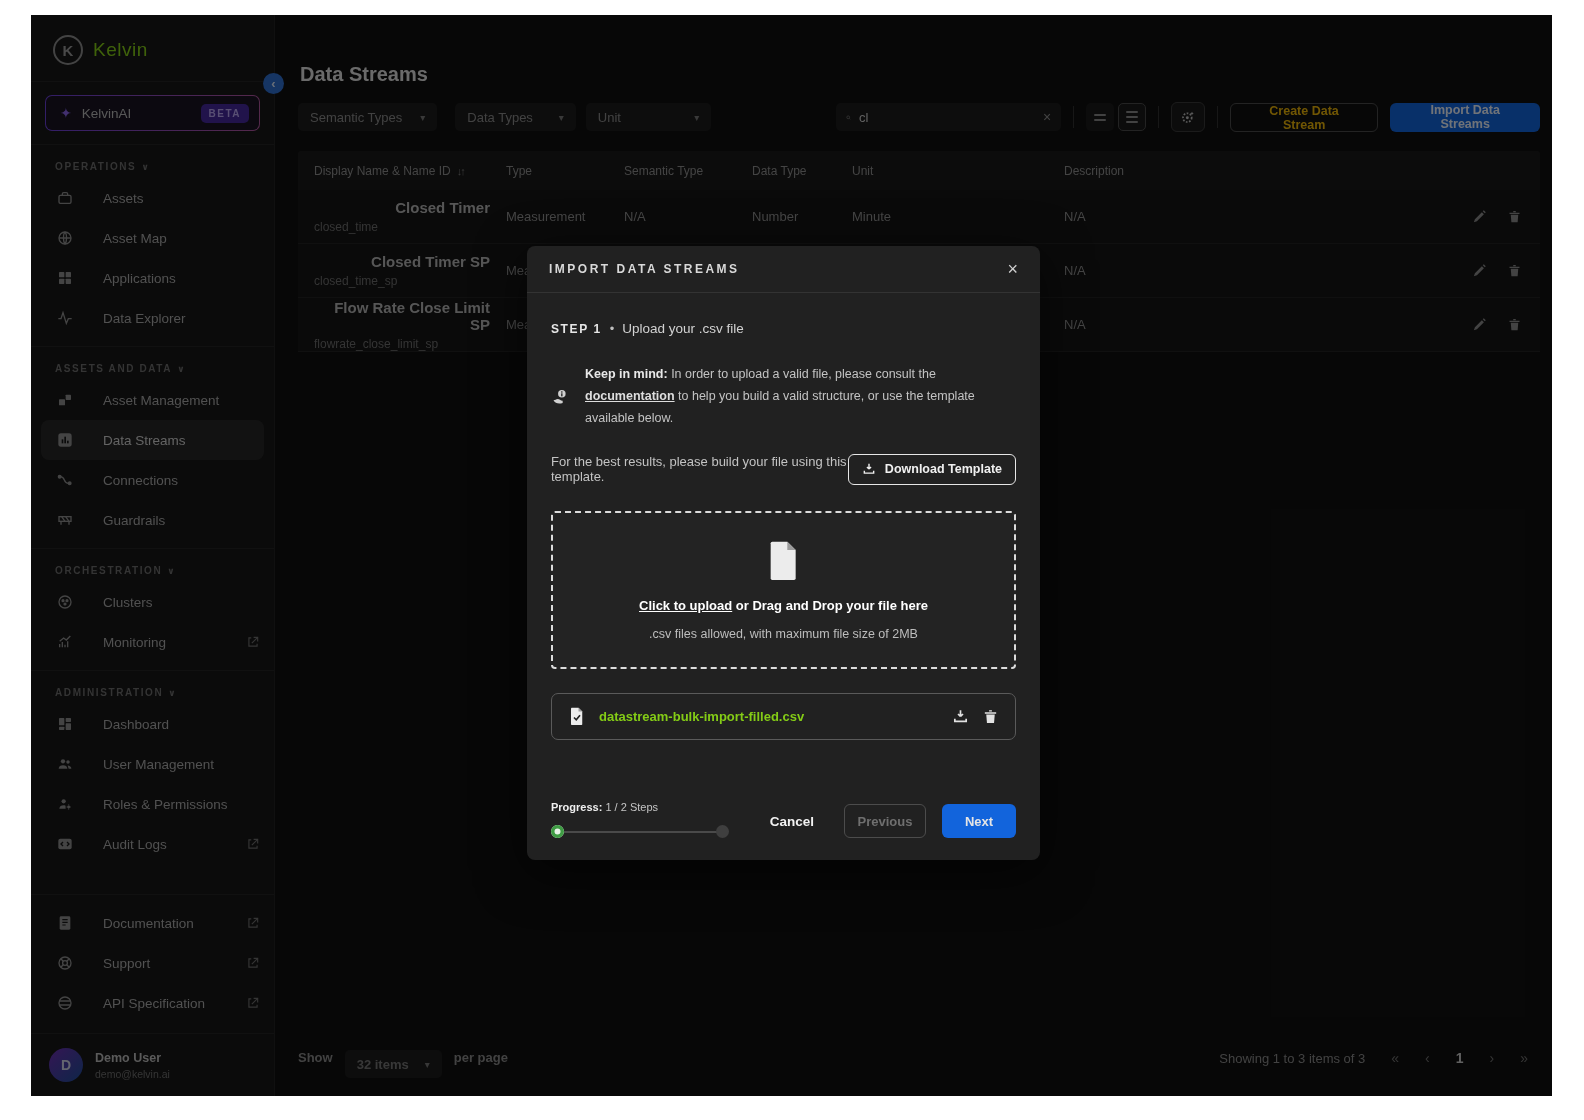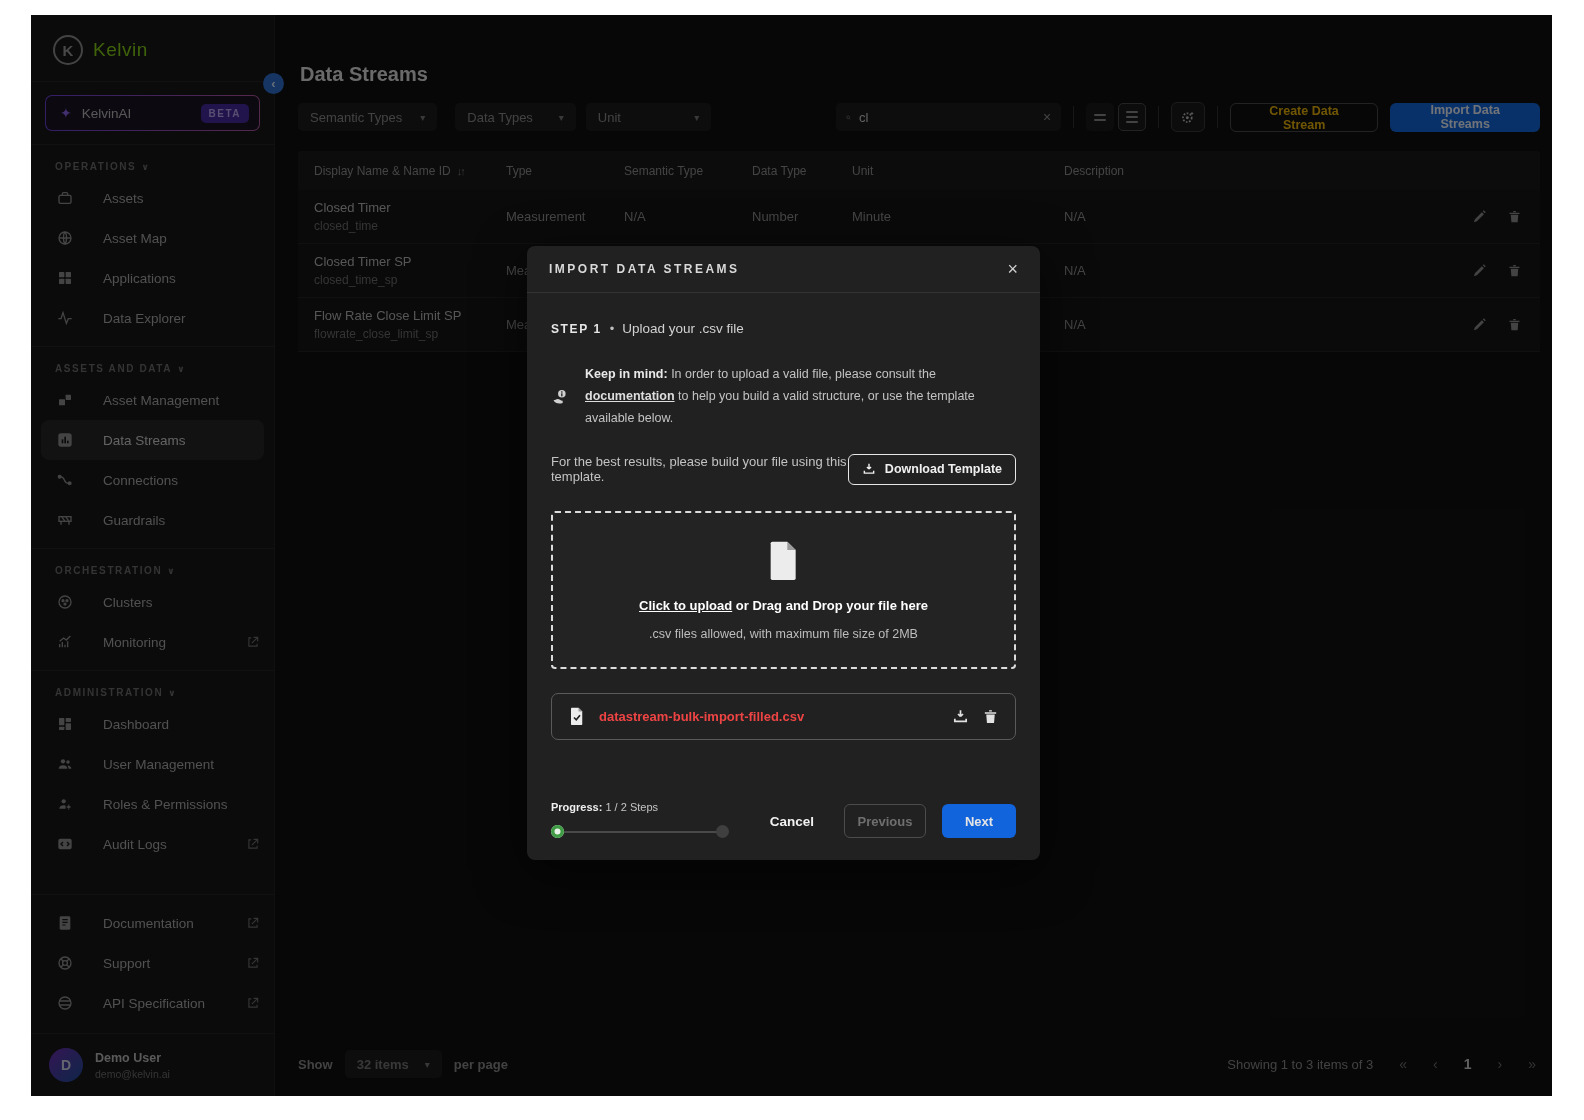--- a/index.html
+++ b/index.html
@@ -46,26 +46,26 @@
   .icon-btn { width:34px; height:30px; border:1px solid #3a3a3a; border-radius:6px; display:flex; align-items:center; justify-content:center; color:#bdbdbd; cursor:pointer; background:#1a1a1a; }
   .btn-outline { height:29px; border:1px solid #4a4a4a; border-radius:6px; background:transparent; color:#eab308; font-size:12.5px; font-weight:bold; padding:0 16px; cursor:pointer; font-family:inherit; }
   .btn-primary { height:29px; border:none; border-radius:6px; background:#1264dc; color:#eaf1fb; font-size:12.5px; font-weight:bold; padding:0 14px; margin-left:12px; cursor:pointer; font-family:inherit; }
 
   .table { position:absolute; left:22px; right:12px; top:136px; }
   .t-head, .t-row { display:grid; grid-template-columns:192px 118px 128px 100px 212px 1fr 92px; align-items:center; }
   .t-head { height:39px; background:#1b1b1b; color:#8f8f8f; font-size:12px; font-weight:normal; border-radius:3px 3px 0 0; }
   .t-head > div, .t-row > div { padding-left:16px; }
   .sort { font-size:11px; color:#777; margin-left:6px; letter-spacing:-2px; }
   .t-row { height:54px; border-bottom:1px solid #222; color:#909090; font-size:13px; background:#151515; cursor:pointer; }
-  .cell-name .dn { color:#b5b5b5; font-weight:normal; font-size:13px; }
+  .cell-name .dn { color:#b5b5b5; font-weight:bold; font-size:15px;text-align:right; }
   .cell-name .nid { color:#6e6e6e; font-size:12px; margin-top:4px; }
   .row-actions { display:flex; gap:20px; justify-content:flex-end; padding-right:18px; }
   .act { width:15px; height:15px; color:#8d8d8d; cursor:pointer; }
 
-  .page-footer { position:absolute; left:22px; right:16px; bottom:18px; display:flex; align-items:center; color:#8b8b8b; font-size:13px; font-weight:bold; }
+  .page-footer { position:absolute; left:22px; right:24px; bottom:18px; display:flex; align-items:flex-start; color:#8b8b8b; font-size:13px; font-weight:bold; }
   .show-select { margin:0 12px; height:28px; background:#1c1c1c; border-radius:5px; display:flex; align-items:center; gap:16px; padding:0 12px; color:#767676; cursor:pointer; }
   .pf-spacer { flex:1; }
   .pf-right { display:flex; align-items:center; gap:26px; font-weight:normal; color:#8b8b8b; }
   .pg { color:#6f6f6f; font-size:14px; cursor:pointer; }
   .pg.cur { color:#c9c9c9; font-weight:bold; }
 
   
   .overlay { position:absolute; inset:0; background:rgba(0,0,0,.52); z-index:10; }
   .modal { position:absolute; left:496px; top:231px; width:513px; height:614px; background:#212121; border-radius:8px; z-index:20; box-shadow:0 12px 50px rgba(0,0,0,.6); display:flex; flex-direction:column; }
   .m-head { height:47px; display:flex; align-items:center; padding:0 22px; border-bottom:1px solid #333; }
@@ -82,21 +82,21 @@
   .note-text b { color:#e8e8e8; }
   .note-link { font-weight:bold; text-decoration:underline; color:#dedede; cursor:pointer; }
   .tmpl-row { display:flex; align-items:center; margin-top:24px; }
   .tmpl-text { color:#c3c3c3; font-size:13px; flex:1; }
   .btn-template { height:31px; border:1px solid #e6e6e6; border-radius:6px; background:transparent; color:#f0f0f0; font-weight:bold; font-size:12.5px; display:flex; align-items:center; gap:9px; padding:0 13px; cursor:pointer; font-family:inherit; }
   .dropzone { margin-top:26px; height:158px; border:2px dashed #dcdcdc; border-radius:4px; background:#232323; display:flex; flex-direction:column; align-items:center; justify-content:center; cursor:pointer; }
   .dz-line1 { color:#ffffff; font-size:13px; font-weight:bold; margin-top:16px; }
   .dz-link { text-decoration:underline; cursor:pointer; }
   .dz-line2 { color:#bdbdbd; font-size:12.5px; margin-top:14px; }
   .file-row { margin-top:24px; height:47px; border:1px solid #5a5a5a; border-radius:7px; display:flex; align-items:center; gap:13px; padding:0 16px; }
-  .file-name { color:#ef4444; font-size:13px; font-weight:bold; flex:1; }
+  .file-name { color:#84cc16; font-size:13px; font-weight:bold; flex:1; }
   .file-act { width:17px; height:17px; color:#e2e2e2; cursor:pointer; }
   .m-foot { margin-top:auto; display:flex; align-items:flex-end; }
   .prog { width:178px; }
   .prog-label { font-size:11px; color:#c5c5c5; }
   .prog-label b { color:#efefef; }
   .prog-track { position:relative; margin-top:12px; height:13px; }
   .prog-line { position:absolute; left:4px; right:4px; top:5.5px; height:2px; background:#4a4a4a; }
   .dot { position:absolute; top:0; width:13px; height:13px; border-radius:50%; }
   .dot.start { left:0; background:#3f9c44; box-shadow:inset 0 0 0 3.5px #3f9c44; background:#e8f3e8; cursor:pointer; }
   .dot.end { right:0; background:#3f3f3f; cursor:pointer; }

